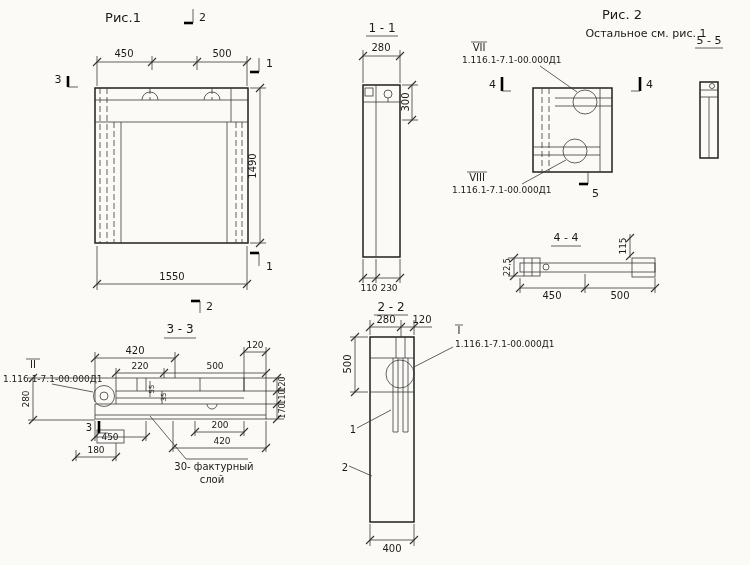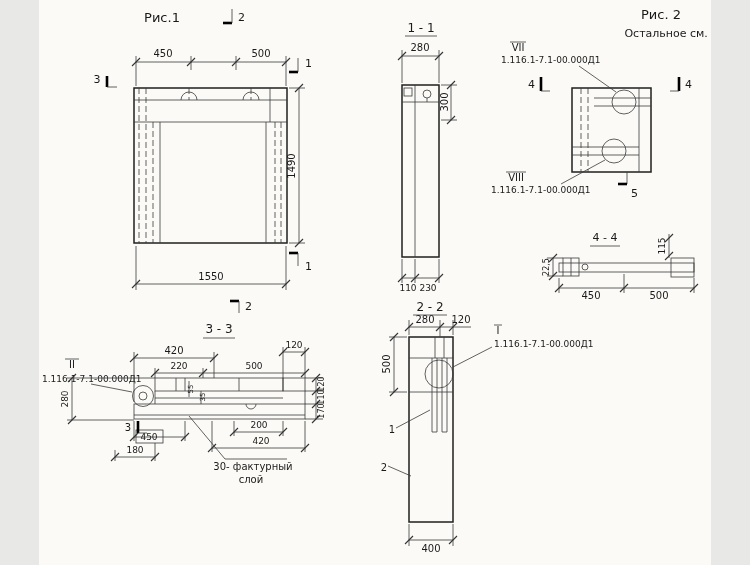--- a/index.html
+++ b/index.html
@@ -1,17 +1,17 @@
 <!DOCTYPE html>
 <html><head>
 <meta charset="utf-8">
 <style>
   html,body{margin:0;padding:0;background:#e8e8e6;}
   .paper{
-    position:relative;width:672px;height:565px;margin:0 auto;
+    position:relative;width:750px;height:565px;margin:0 auto;
     background:#fbfaf7;overflow:hidden;
     font-family:"DejaVu Sans", sans-serif;
   }
   svg{display:block}
   .thin{stroke:#3a3a3a;stroke-width:0.8;fill:none}
   .thick{stroke:#1f1f1f;stroke-width:1.5;fill:none}
   .dash{stroke:#3a3a3a;stroke-width:0.8;fill:none;stroke-dasharray:6 3}
   .cut{stroke:#000;stroke-width:2.6;fill:none}
   text{fill:#1a1a1a;font-family:"DejaVu Sans", sans-serif}
   .t13{font-size:13px}.t12{font-size:12px}.t11{font-size:11px}

